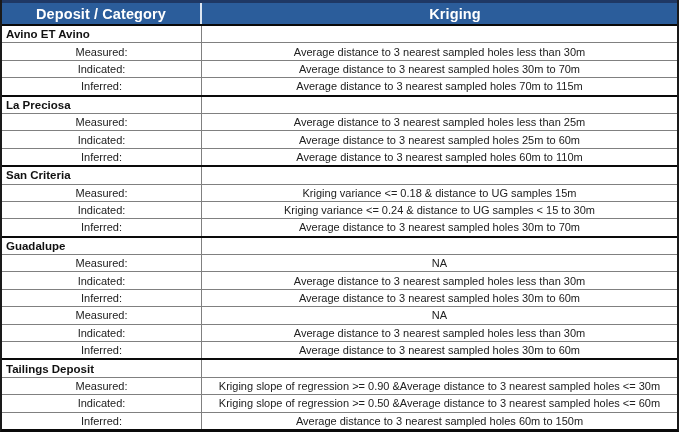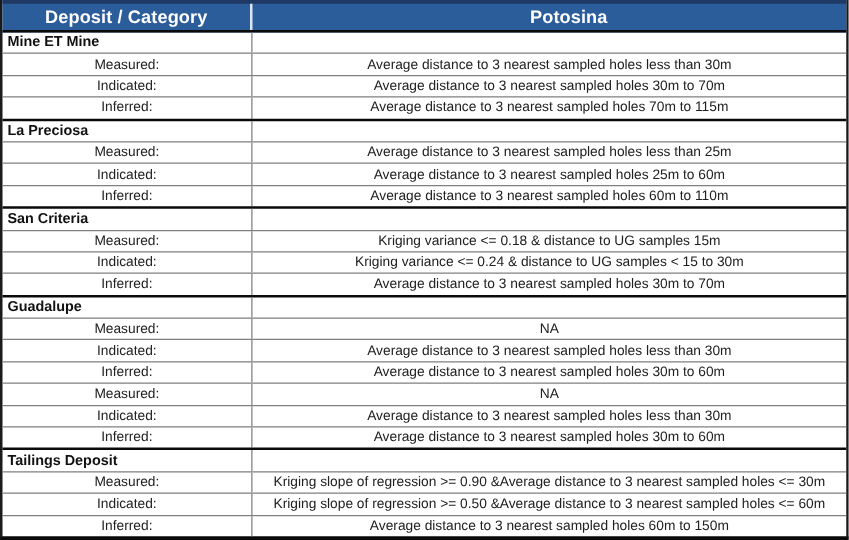--- a/index.html
+++ b/index.html
@@ -85,25 +85,25 @@
     justify-content: center;
     text-align: center;
   }
 </style>
 </head>
 <body>
 
 <div class="table">
   <div class="header-row">
     <div class="header-cell col-left">Deposit / Category</div>
-    <div class="header-cell col-right">Potosina</div>
+    <div class="header-cell col-right">Kriging</div>
   </div>
   <div id="table-body">
   <div class="row section-row">
-    <div class="cell col-left">Mine ET Mine</div>
+    <div class="cell col-left">Avino ET Avino</div>
     <div class="cell col-right criteria-cell"></div>
   </div>
 
   <div class="row">
     <div class="cell col-left">Measured:</div>
     <div class="cell col-right criteria-cell">Average distance to 3 nearest sampled holes less than 30m</div>
   </div>
 
   <div class="row">
     <div class="cell col-left">Indicated:</div>

